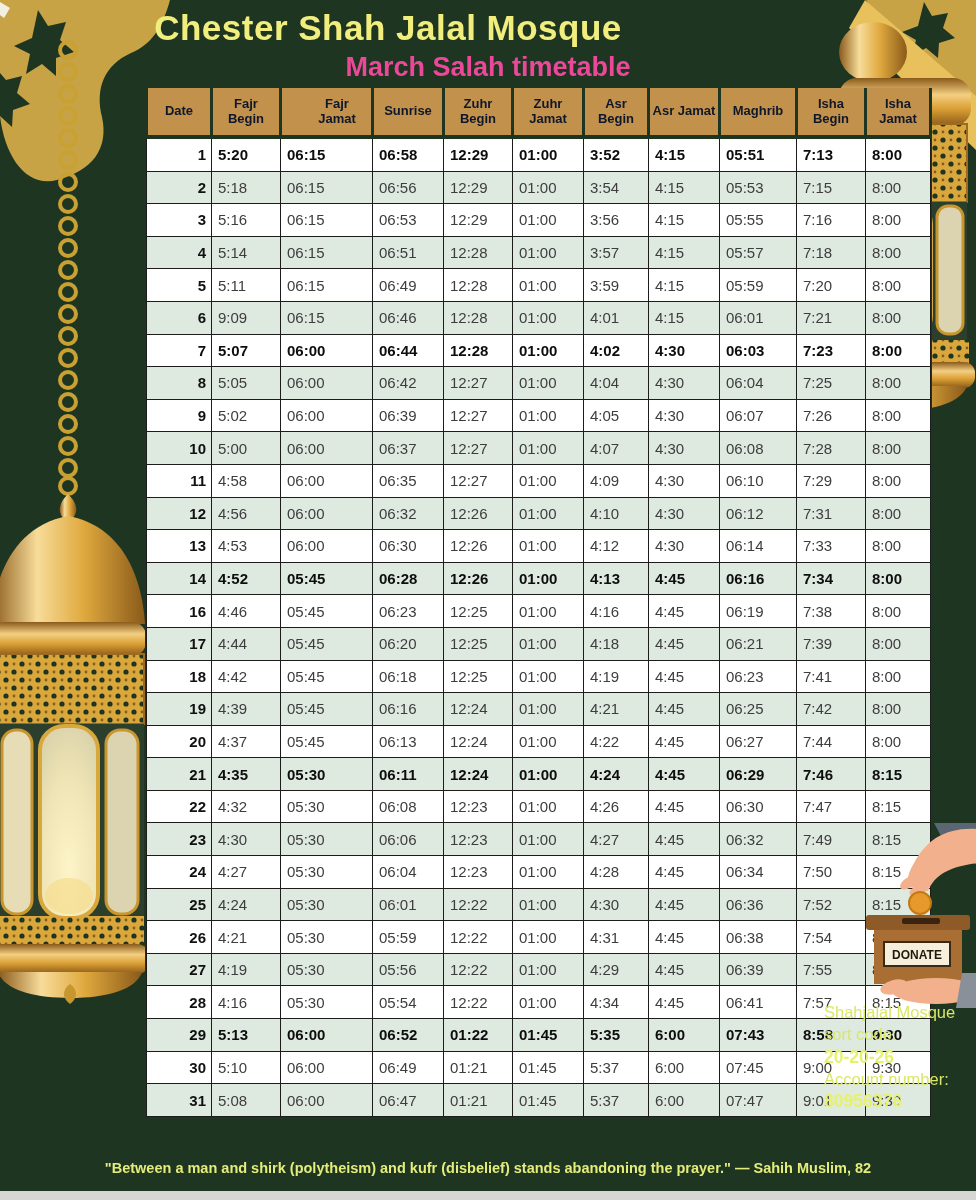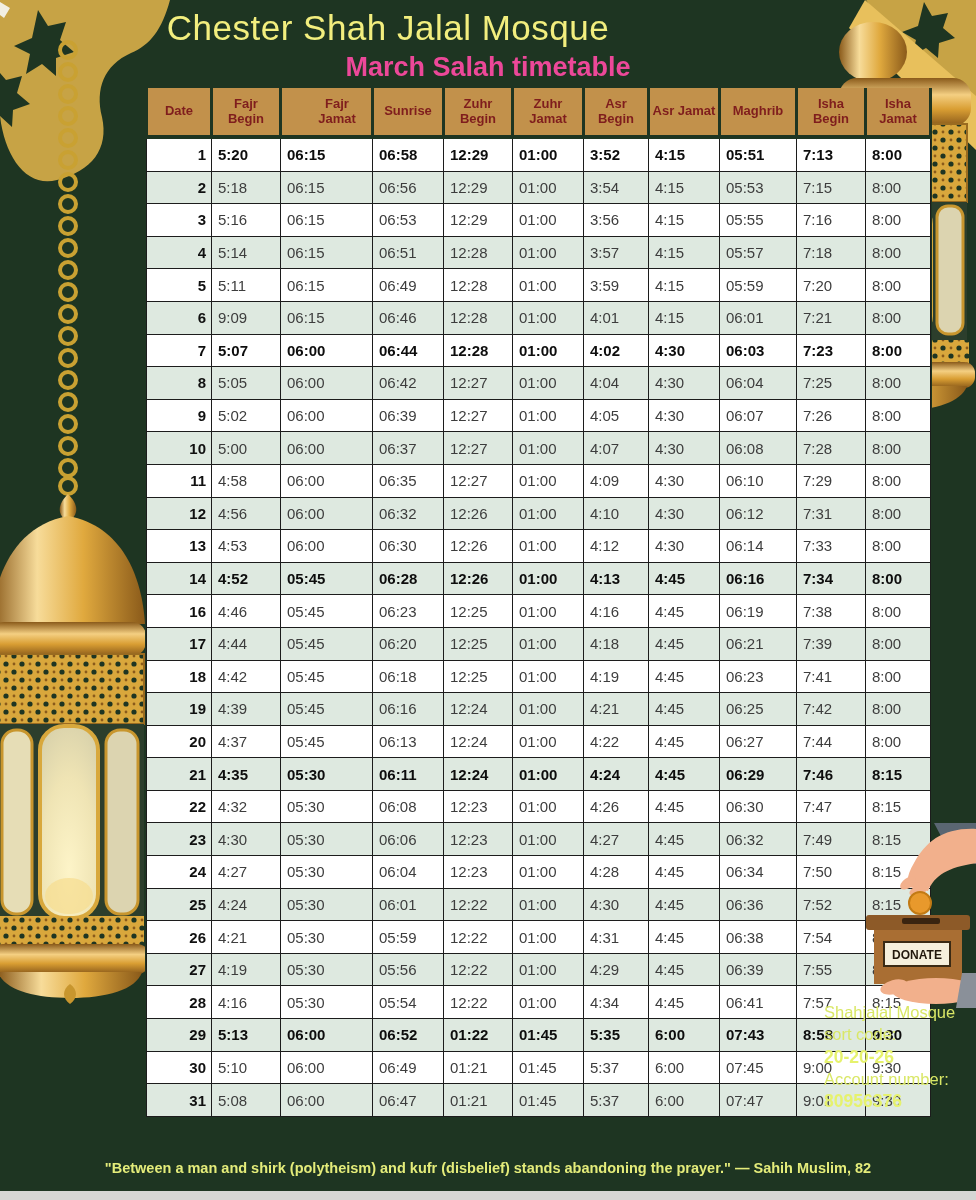--- a/index.html
+++ b/index.html
@@ -1,28 +1,28 @@
 <!DOCTYPE html>
 <html><head>
 <meta charset="utf-8">
 <style>
   html,body{margin:0;padding:0;}
   body{width:976px;height:1200px;overflow:hidden;font-family:"Liberation Sans",sans-serif;}
   .screen{position:relative;width:976px;height:1200px;background:#1e3522;overflow:hidden;}
 
   
   .title{position:absolute;top:8px;left:0;width:776px;text-align:center;
-         font-size:35px;font-weight:normal;color:#f2ee7e;letter-spacing:.5px;}
+         font-size:35px;font-weight:bold;color:#f2ee7e;letter-spacing:.5px;}
   .subtitle{position:absolute;top:52px;left:0;width:976px;text-align:center;
          font-size:27px;font-weight:bold;color:#ec4899;}
 
   
   table.timetable{position:absolute;left:145px;top:88px;width:686px;
         border-collapse:collapse;table-layout:fixed;background:#1e3522;}
-  .timetable th{background:#c2914b;color:#7f1d1d;font-size:13px;font-weight:bold;
+  .timetable th{background:#c2914b;color:#0f172a;font-size:13px;font-weight:bold;
         line-height:1.15;text-align:center;height:47px;
         border:3px solid #1e3522;border-top:0;border-bottom:4px solid #1e3522;padding:0 2px;}
   .timetable td{border:1px solid #1c1c1c;height:31.6px;font-size:15px;color:#3d3d3d;
         background:#ffffff;padding:0;white-space:nowrap;overflow:hidden;}
   .timetable tr:nth-child(even) td{background:#dee9e0;}
   .timetable td.date{text-align:right;padding-right:5px;font-weight:bold;color:#101010;}
   .timetable td:not(.date){text-align:left;padding-left:6px;}
   .timetable tr.bold-row td{font-weight:bold;color:#0d0d0d;}
   .timetable th:nth-child(1){width:58px;}
   .timetable th:nth-child(2){width:62px;}

